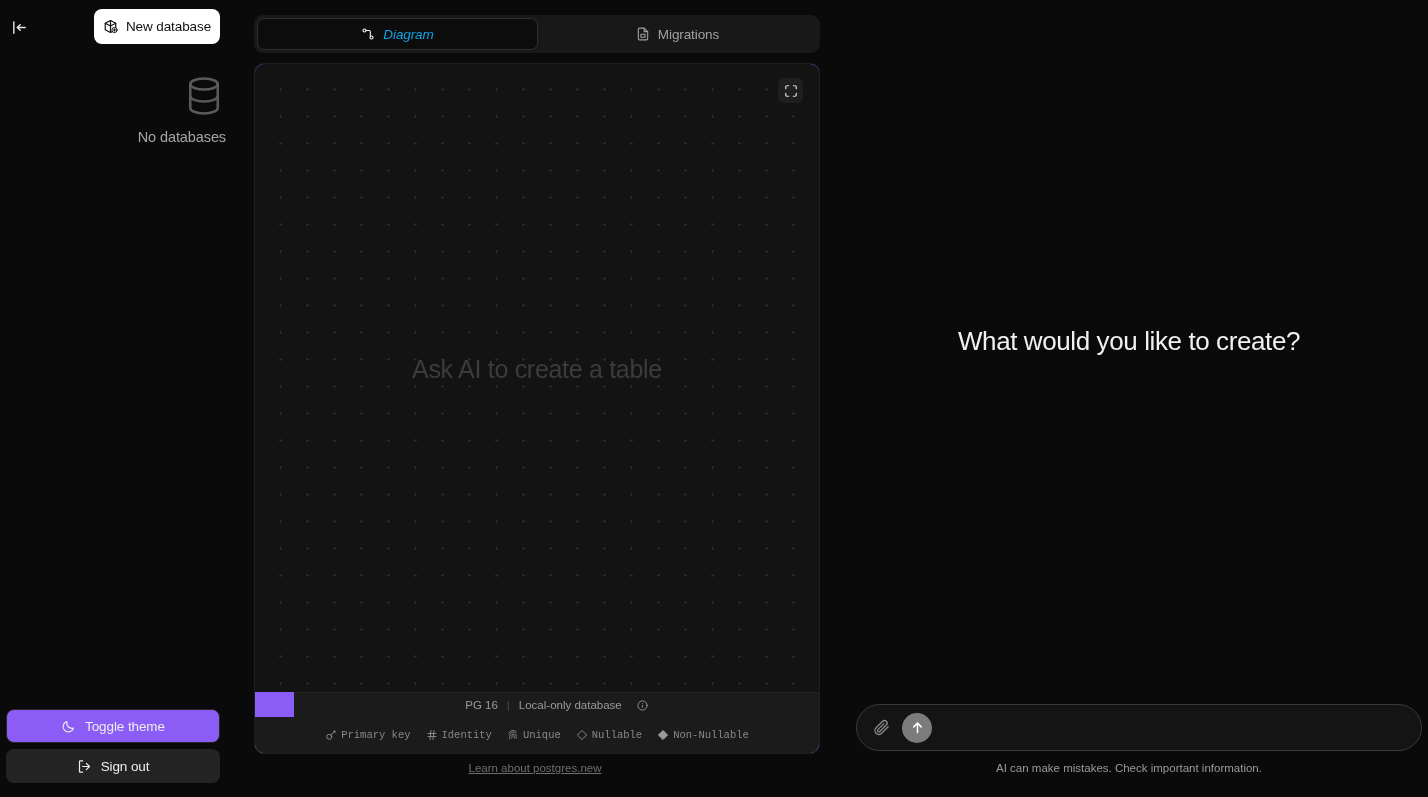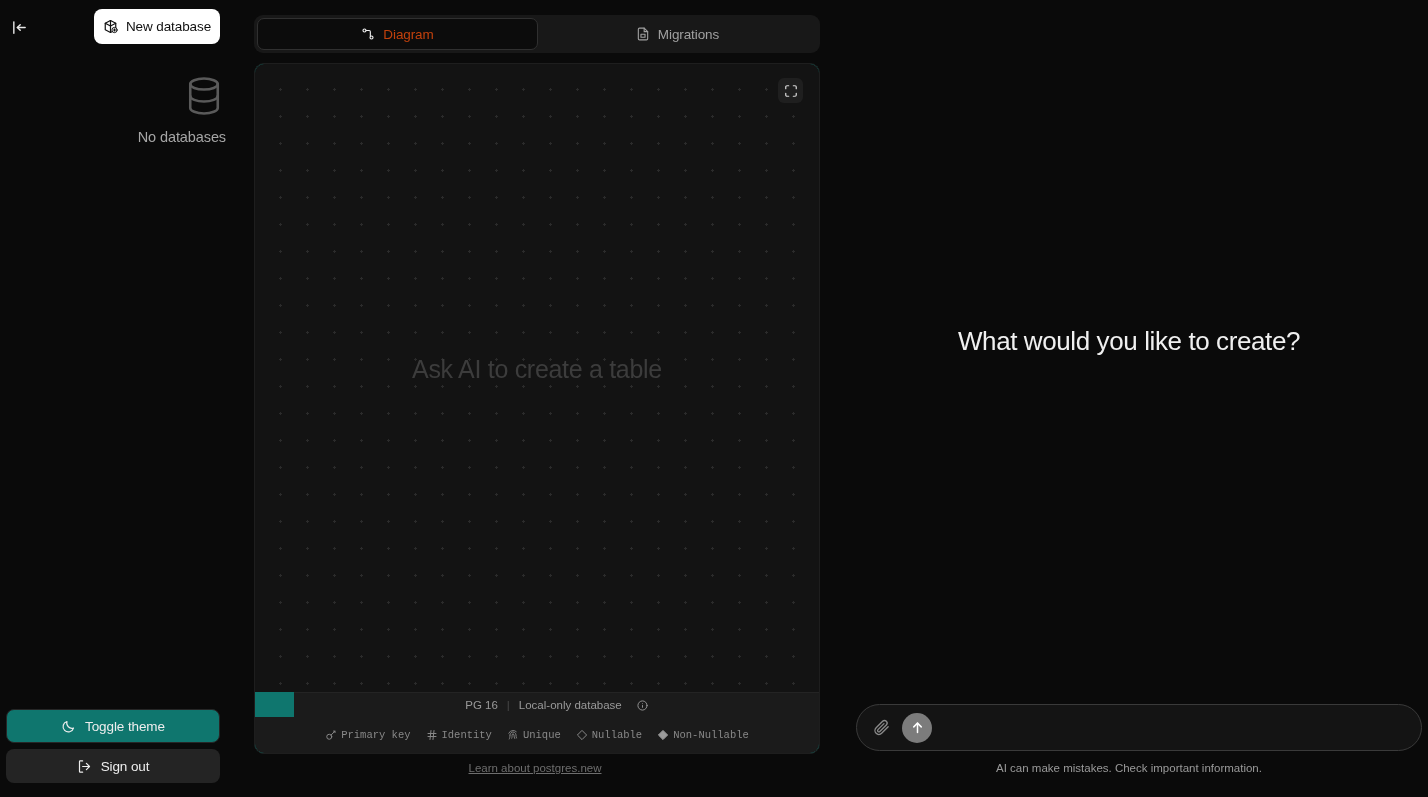--- a/index.html
+++ b/index.html
@@ -94,21 +94,21 @@
     align-items: center;
     justify-content: center;
     gap: 9px;
     font-size: 13.5px;
     color: #ededed;
     cursor: pointer;
     letter-spacing: -0.1px;
     border: 1px solid transparent;
   }
   .side-btn.outline {
-    background: #0f766e;
+    background: #8b5cf6;
     border: 1px solid #262626;
   }
   .side-btn.filled {
     background: #242424;
   }
 
   
   #center {
     position: absolute;
     left: 252px;
@@ -136,35 +136,36 @@
     align-items: center;
     justify-content: center;
     gap: 8px;
     font-size: 13.5px;
     color: #a0a0a0;
     cursor: pointer;
     letter-spacing: -0.1px;
   }
   .tab.active {
     background: #0c0c0c;
-    color: #c2410c;
+    color: #0ea5e9;
     border: 1px solid #303030;
     font-weight: 500;
+    font-style: italic;
   }
 
   .canvas-wrap {
     position: absolute;
     left: 2px;
     top: 63px;
     width: 566px;
     height: 691px;
     border-radius: 10px;
     overflow: hidden;
     border: 1px solid #1e1e1e;
-    background: #0f766e;
+    background: #8b5cf6;
     display: flex;
     flex-direction: column;
   }
 
   .canvas {
     position: relative;
     flex: 1;
     background-color: #131313;
     background-image: radial-gradient(circle, #2b2b2b 1.1px, transparent 1.1px);
     background-size: 27px 27px;

